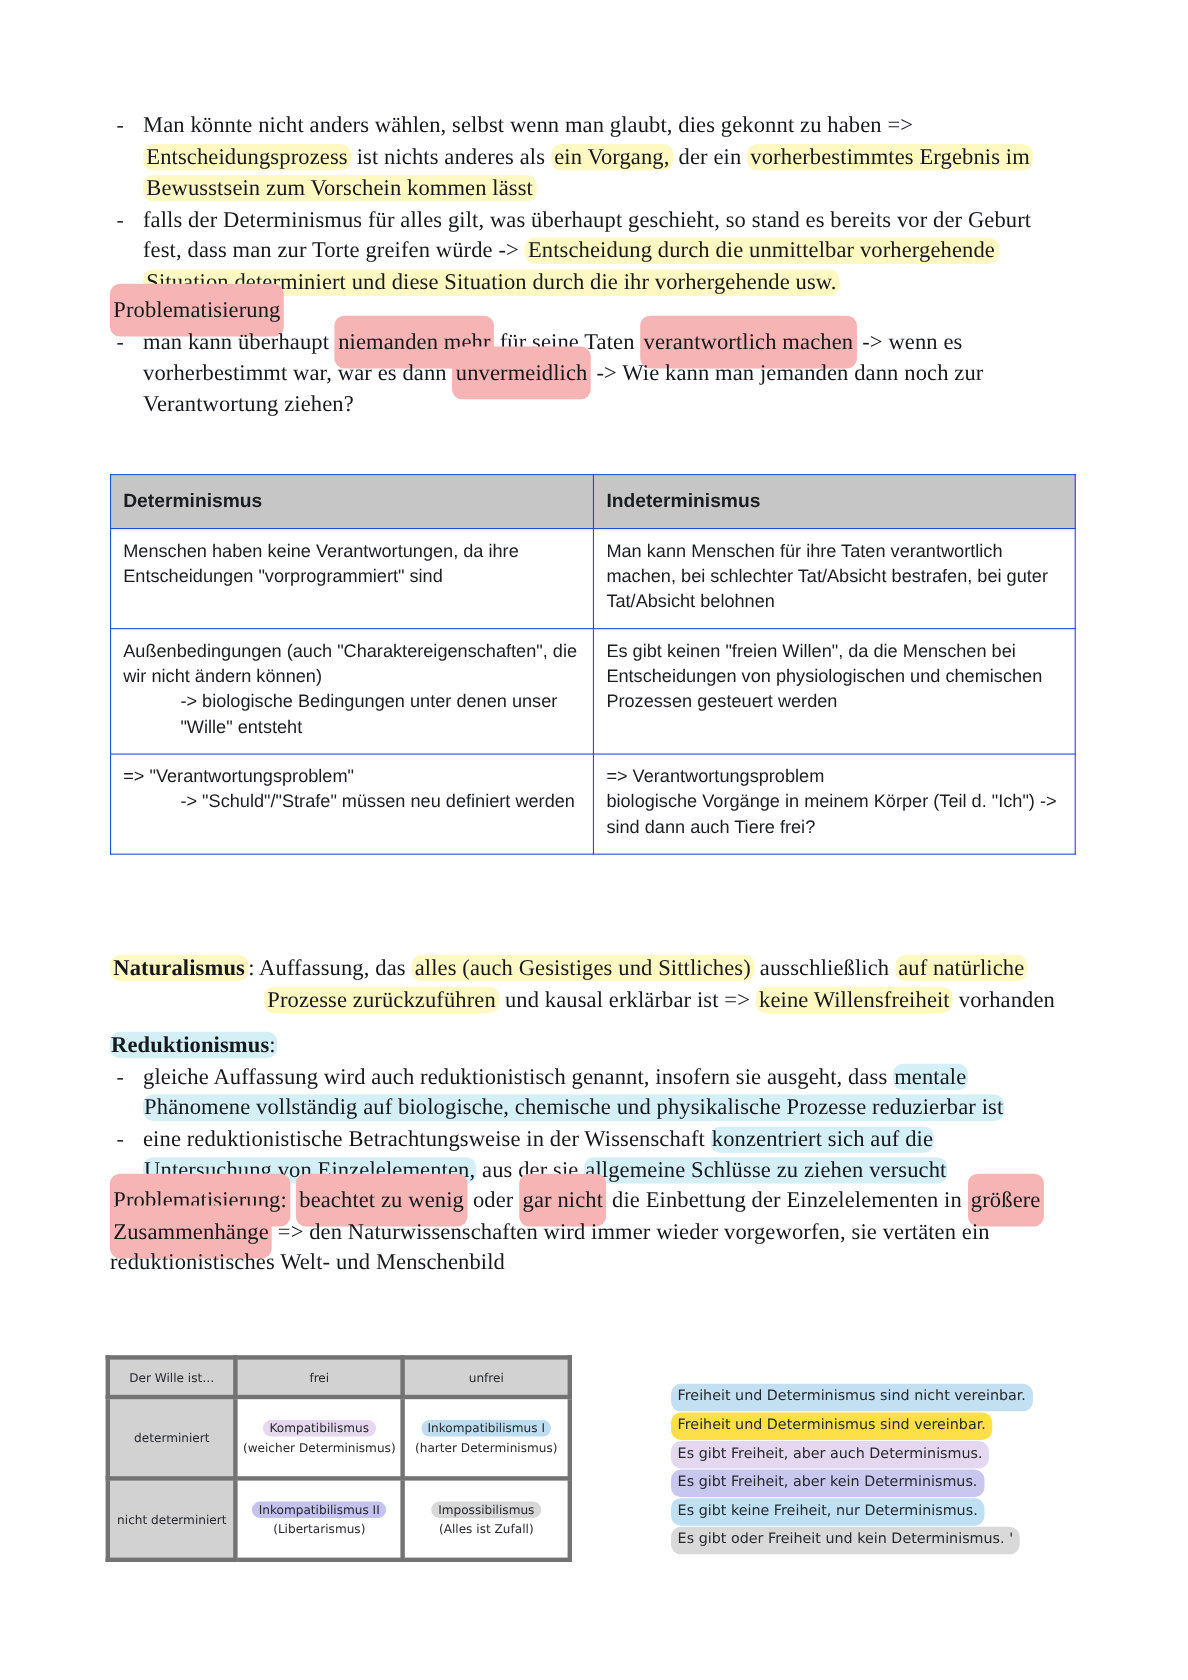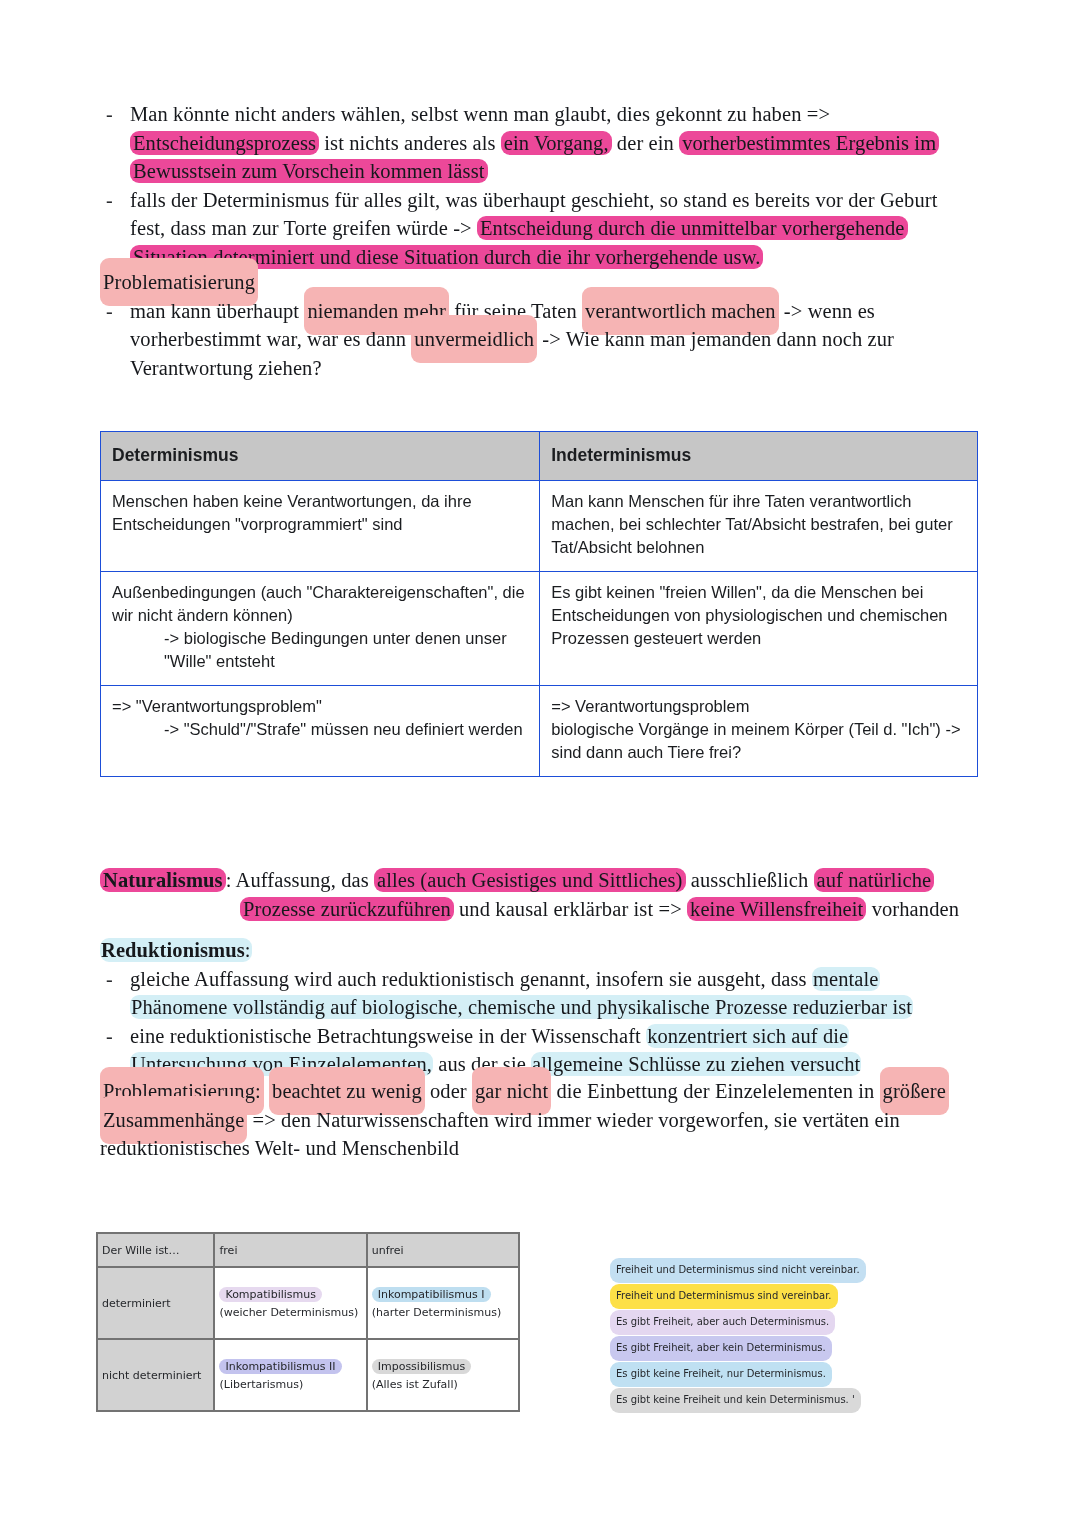--- a/index.html
+++ b/index.html
@@ -44,21 +44,21 @@
     line-height: 28.5px;
     color: #2a2c30;
     padding-left: 6px;
     box-sizing: border-box;
   }
   .bullet-text {
     flex: 1 1 auto;
   }
 
   
-  .hl-blue   { background: #ec4899; border-radius: 9px; padding: 1px 3px; box-decoration-break: clone; -webkit-box-decoration-break: clone; }
+  .hl-blue   { background: #fef9c3; border-radius: 9px; padding: 1px 3px; box-decoration-break: clone; -webkit-box-decoration-break: clone; }
   .hl-cyan   { background: #d4eff6; border-radius: 9px; padding: 1px 1px; box-decoration-break: clone; -webkit-box-decoration-break: clone; }
   .hl-pink   { background: #f6b4b4; border-radius: 9px; padding: 13px 3px; box-decoration-break: clone; -webkit-box-decoration-break: clone; }
   .bold { font-weight: bold; }
 
   
   .main-table {
     position: absolute;
     left: 100px;
     top: 431px;
     width: 878px;
@@ -90,21 +90,22 @@
     position: absolute;
     left: 96px;
     top: 1232px;
     width: 424px;
     border-collapse: collapse;
     font-family: "DejaVu Sans", "Liberation Sans", sans-serif;
     font-size: 11px;
     color: #26282c;
   }
   .matrix td {
-    border: 2px solid #737373;
+    border: 4px solid #737373;
+    text-align: center;
     vertical-align: middle;
     padding: 6px 4px;
     margin-left: 40px;
   }
   .matrix .mhead { background: #d2d2d2; height: 20px; font-size: 11px; }
   .matrix .mrowhead { background: #d2d2d2; width: 120px; }
   .matrix .mcell { background: #ffffff; height: 58px; width: 152px; }
   .matrix .term { display: inline-block; border-radius: 8px; padding: 1px 6px; }
   .matrix .sub { display: block; margin-top: 4px; }
   .m-violet { background: #e6d9ef; }
@@ -112,21 +113,21 @@
   .m-peri   { background: #c3c3ee; }
   .m-gray   { background: #d8d8d8; }
 
   
   .statements {
     position: absolute;
     left: 610px;
     top: 1258px;
     width: 300px;
     font-family: "DejaVu Sans", "Liberation Sans", sans-serif;
-    font-size: 10px;
+    font-size: 13px;
     line-height: 22.5px;
     color: #26282c;
   }
   .statements .st {
     display: inline-block;
     border-radius: 9px;
     padding: 1px 6px;
     margin-bottom: 1.5px;
     white-space: nowrap;
   }
@@ -279,16 +280,16 @@
       </tr>
     </tbody>
   </table>
 
   <div class="statements">
     <div><span class="st s-blue">Freiheit und Determinismus sind nicht vereinbar.</span></div>
     <div><span class="st s-violet">Freiheit und Determinismus sind vereinbar.</span></div>
     <div><span class="st s-violet2">Es gibt Freiheit, aber auch Determinismus.</span></div>
     <div><span class="st s-peri">Es gibt Freiheit, aber kein Determinismus.</span></div>
     <div><span class="st s-cyan">Es gibt keine Freiheit, nur Determinismus.</span></div>
-    <div><span class="st s-gray">Es gibt keine Freiheit und kein Determinismus. '</span></div>
+    <div><span class="st s-gray">Es gibt oder Freiheit und kein Determinismus. '</span></div>
   </div>
 
 </div>
 
 </body></html>

